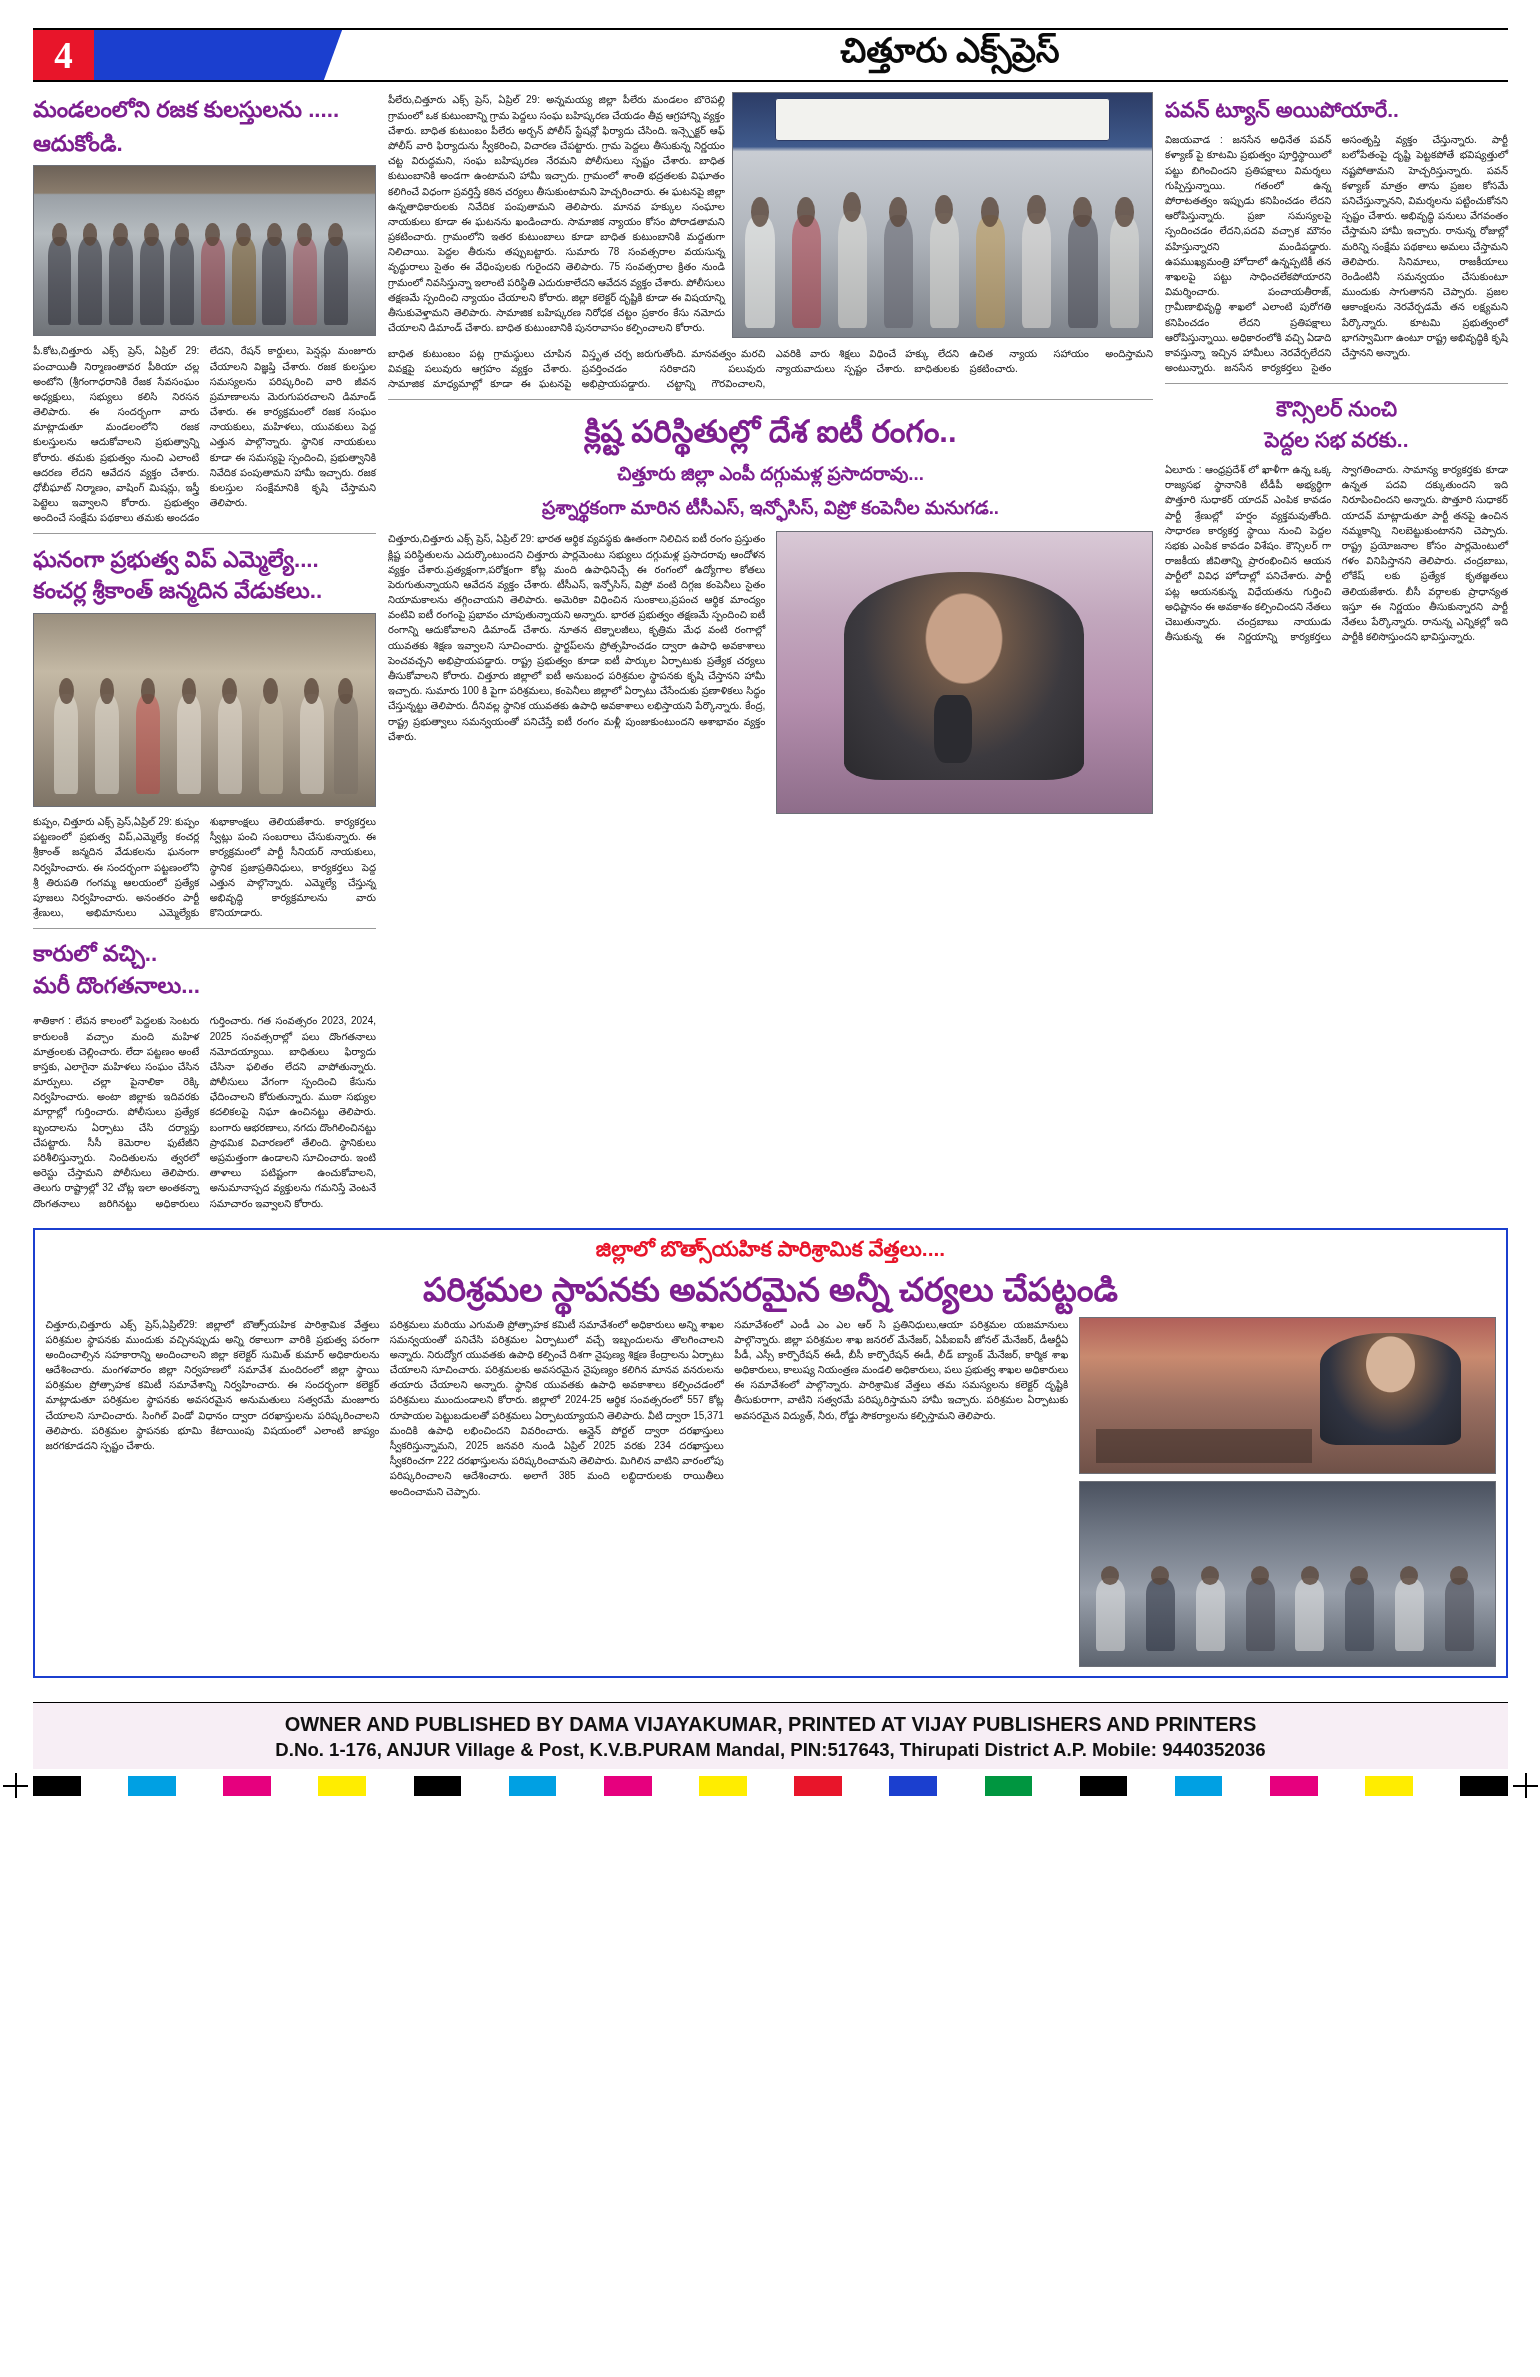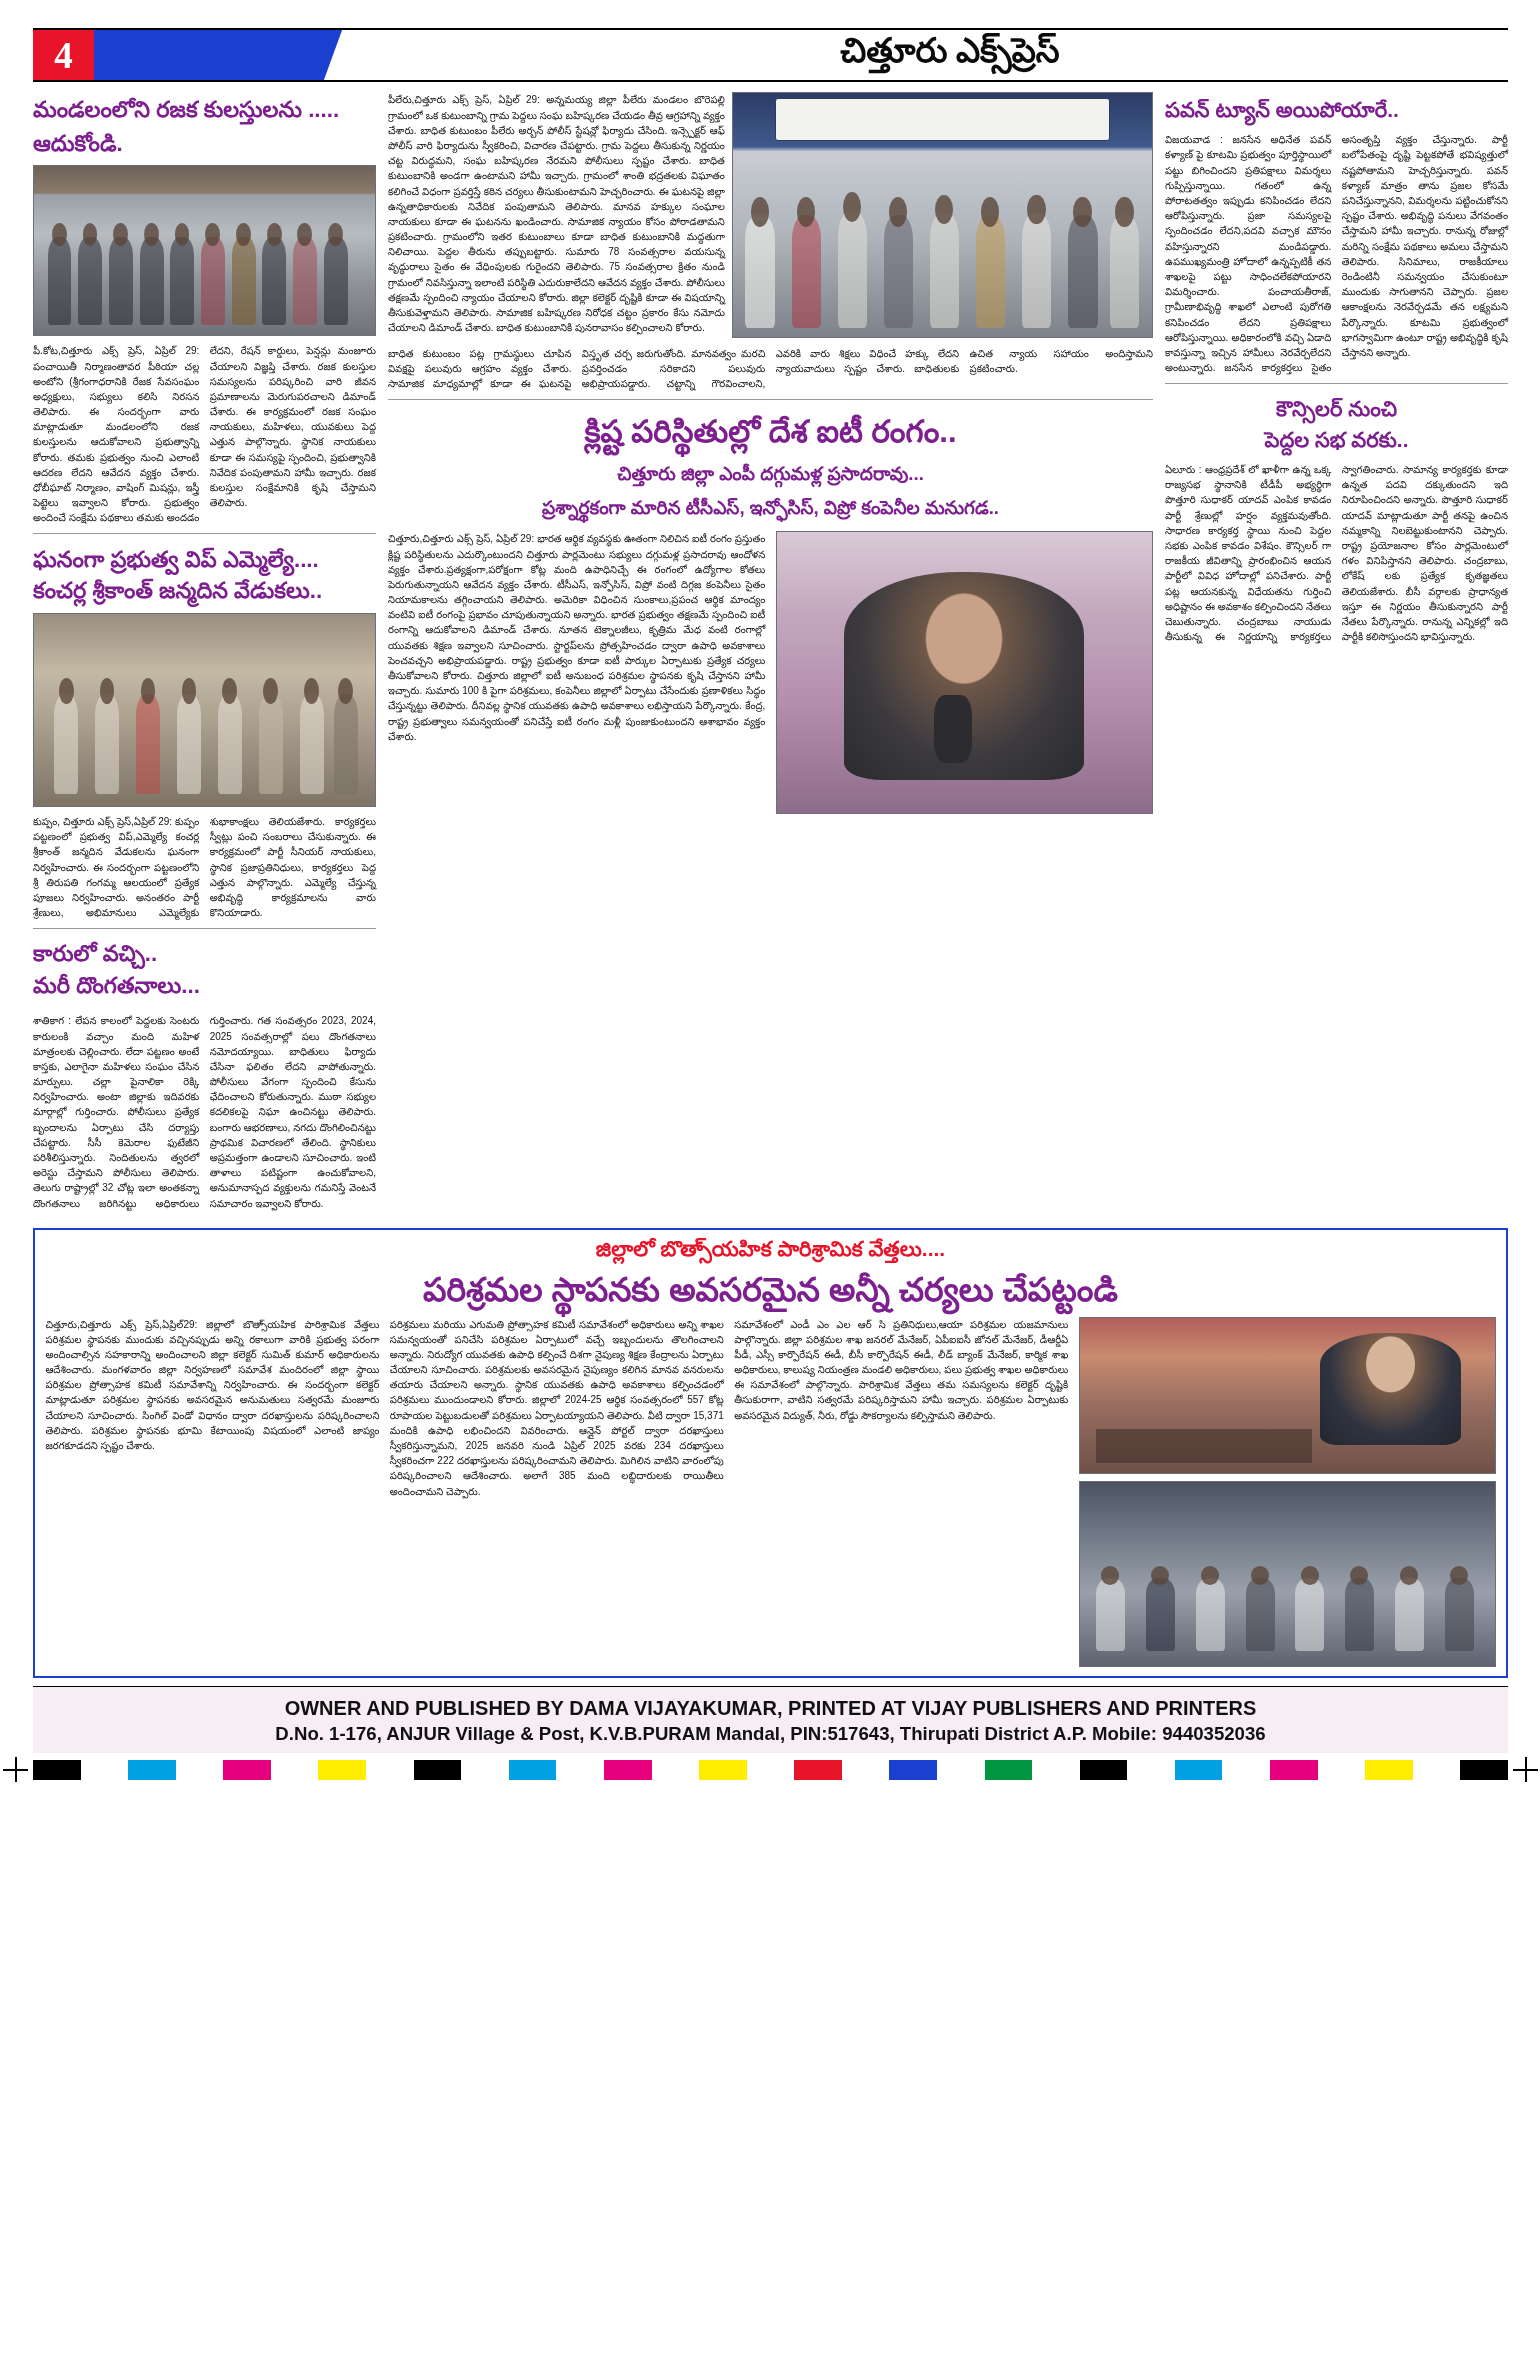--- a/index.html
+++ b/index.html
@@ -215,21 +215,21 @@
     height: 157px;
     background: linear-gradient(180deg,#b1605a 0%,#c98a6f 25%,#9a6f61 55%,#6f5148 100%);
   }
   .photo.b2 {
     height: 186px;
     background: linear-gradient(180deg,#4b5260 0%,#737b88 30%,#99a0ab 60%,#5d646f 100%);
   }
 
   
   .footer {
-    margin-top: 8px;
+    margin-top: 24px;
     background: #f7eef5;
     border-top: 1.5px solid #000;
     text-align: center;
     padding: 10.4px 0 7.5px 0;
   }
   .footer-line1 { font-size: 20px; font-weight: bold; color: #111; }
   .footer-line2 { font-size: 18.6px; font-weight: bold; color: #111; margin-top: 3px; }
 
   
   .colorbars {

